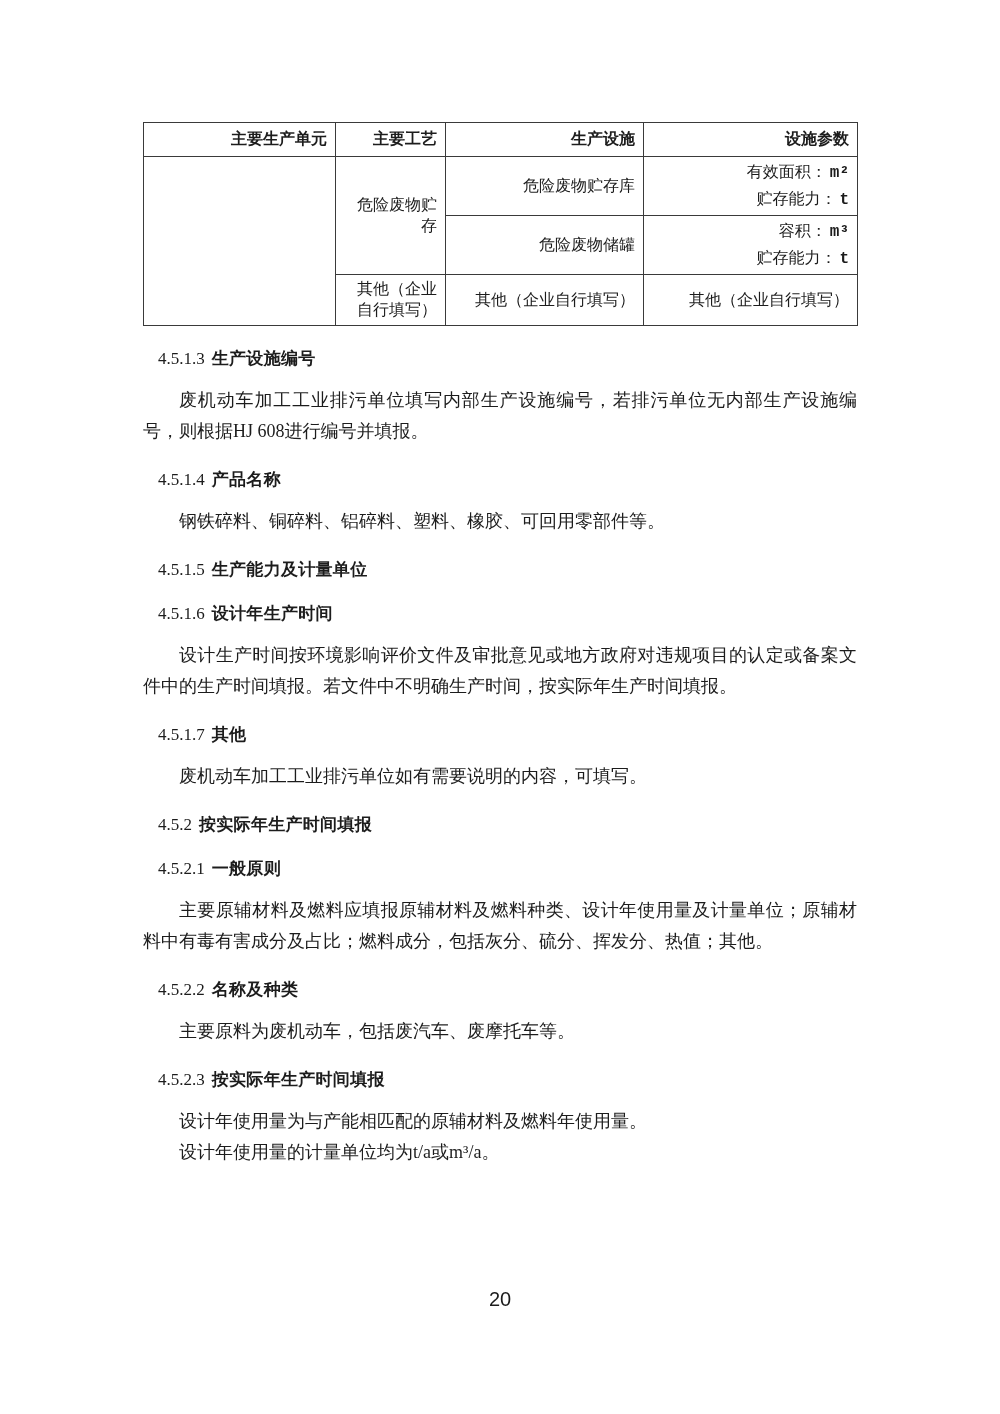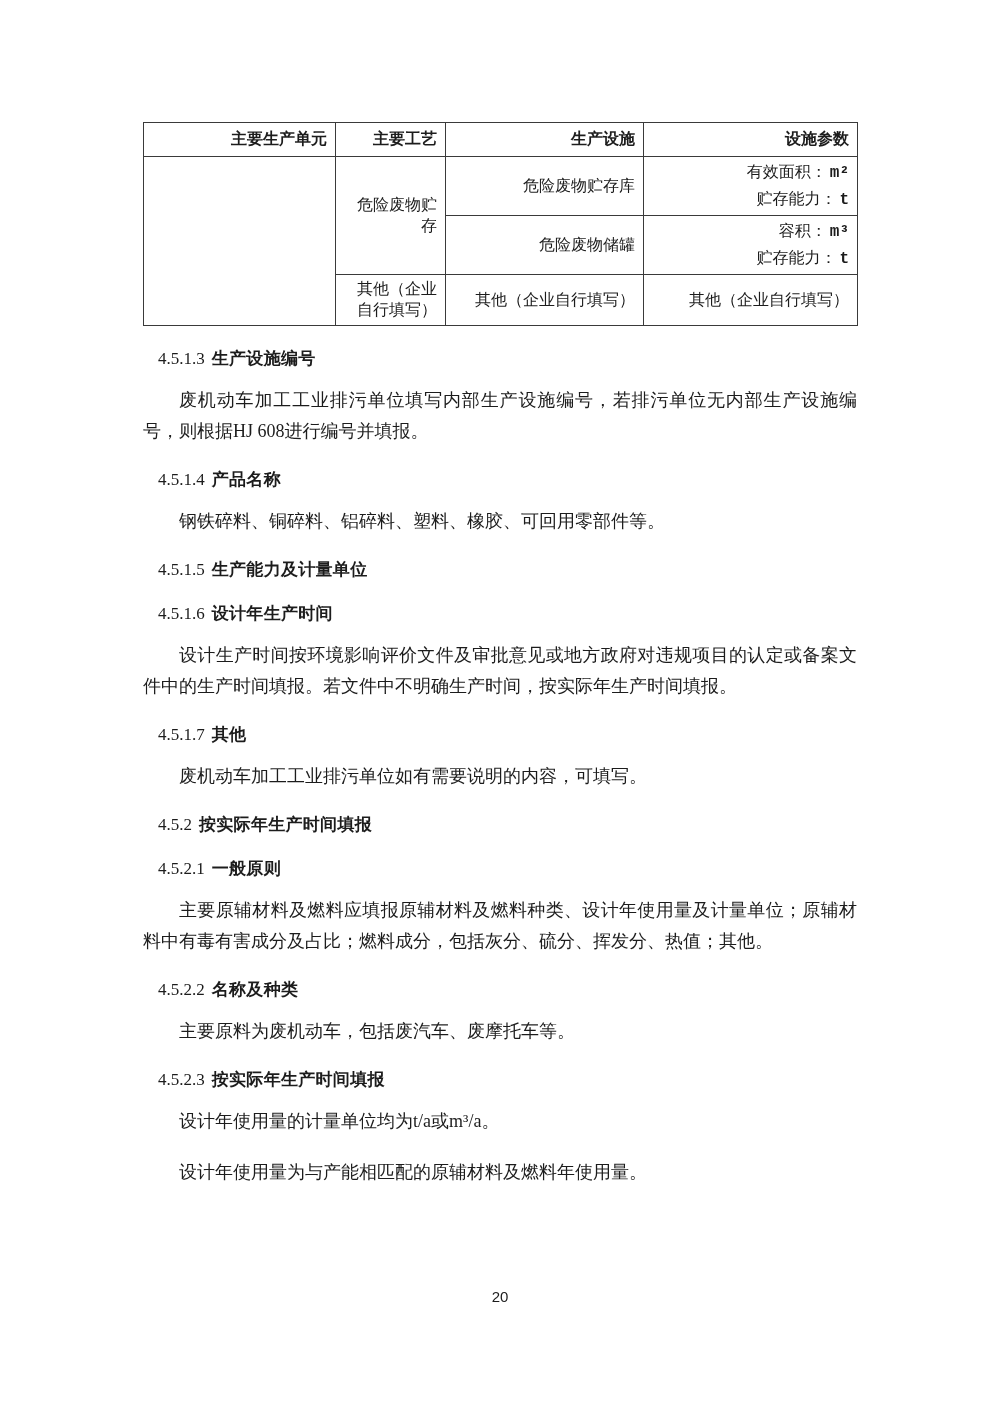--- a/index.html
+++ b/index.html
@@ -77,21 +77,21 @@
   }
   .sec-p.no-gap { margin-bottom: 0; }
   
   .page-num {
     position: absolute;
     top: 1288px;
     left: 0;
     width: 1000px;
     text-align: center;
     font-family: "Liberation Sans", "DejaVu Sans", sans-serif;
-    font-size: 15px;
+    font-size: 20px;
     color: #1c1c1c;
   }
 </style>
 </head>
 <body>
 
 <div class="content">
 
   <table class="spec-table">
     <colgroup>
@@ -149,18 +149,18 @@
 
   <h2 class="sec-heading"><span class="sec-num">4.5.2</span><span class="sec-title">按实际年生产时间填报</span></h2>
 
   <h2 class="sec-heading"><span class="sec-num">4.5.2.1</span><span class="sec-title">一般原则</span></h2>
   <p class="sec-p">主要原辅材料及燃料应填报原辅材料及燃料种类、设计年使用量及计量单位；原辅材料中有毒有害成分及占比；燃料成分，包括灰分、硫分、挥发分、热值；其他。</p>
 
   <h2 class="sec-heading"><span class="sec-num">4.5.2.2</span><span class="sec-title">名称及种类</span></h2>
   <p class="sec-p">主要原料为废机动车，包括废汽车、废摩托车等。</p>
 
   <h2 class="sec-heading"><span class="sec-num">4.5.2.3</span><span class="sec-title">按实际年生产时间填报</span></h2>
+  <p class="sec-p no-gap">设计年使用量为与产能相匹配的原辅材料及燃料年使用量。</p>
   <p class="sec-p">设计年使用量的计量单位均为t/a或m³/a。</p>
-  <p class="sec-p no-gap">设计年使用量为与产能相匹配的原辅材料及燃料年使用量。</p>
 
 </div>
 
 <div class="page-num">20</div>
 
 </body></html>

